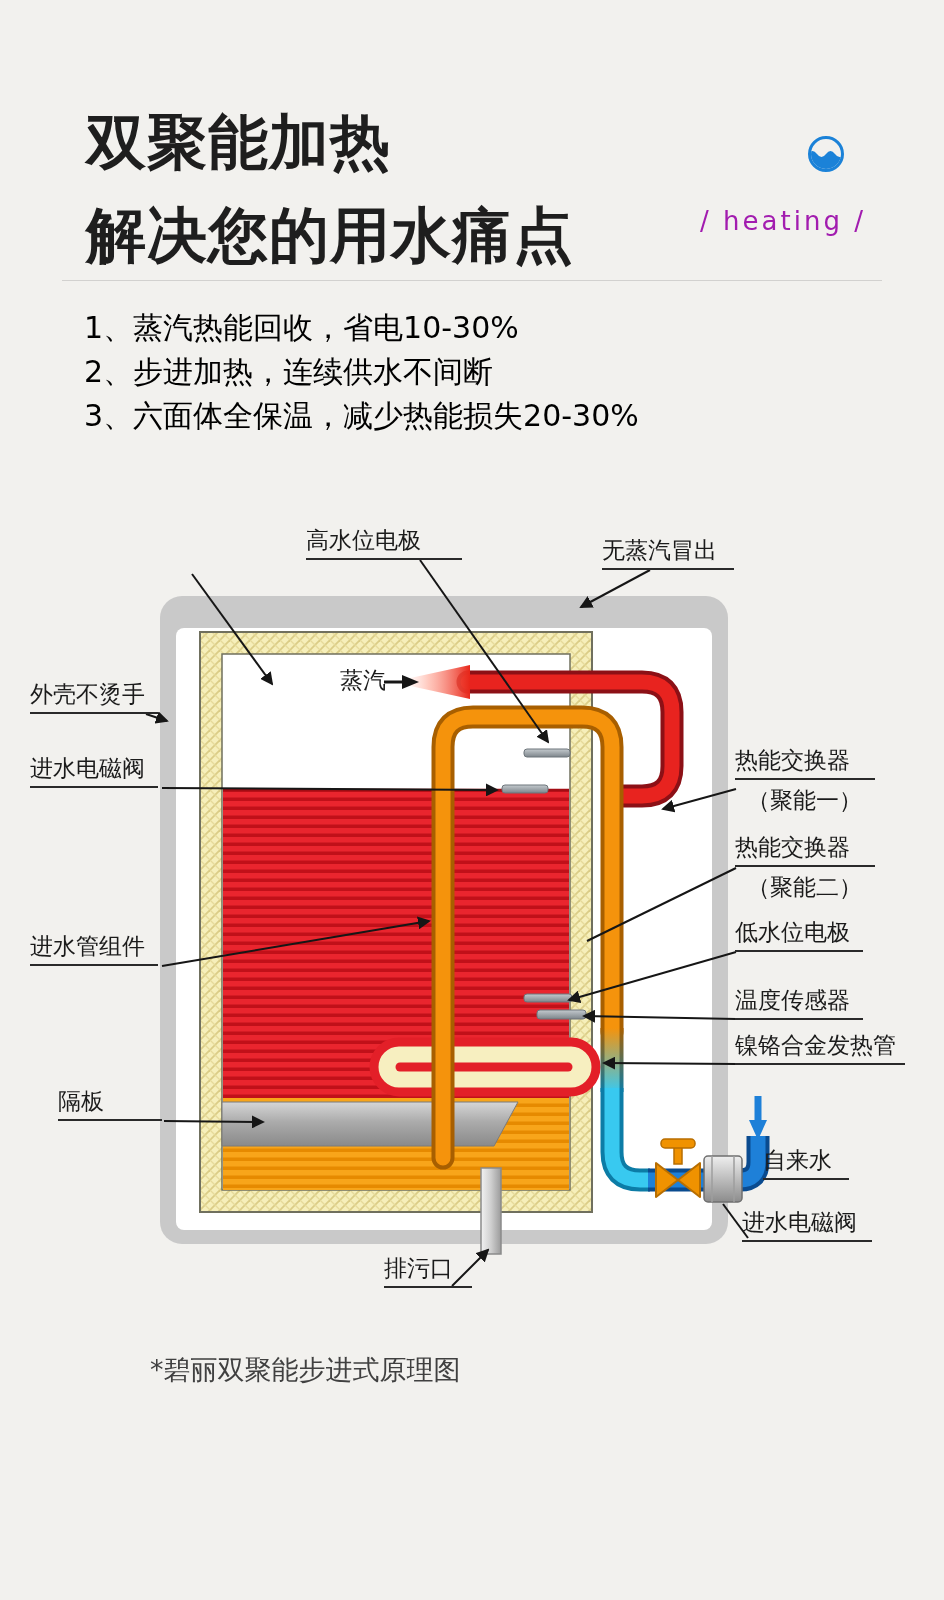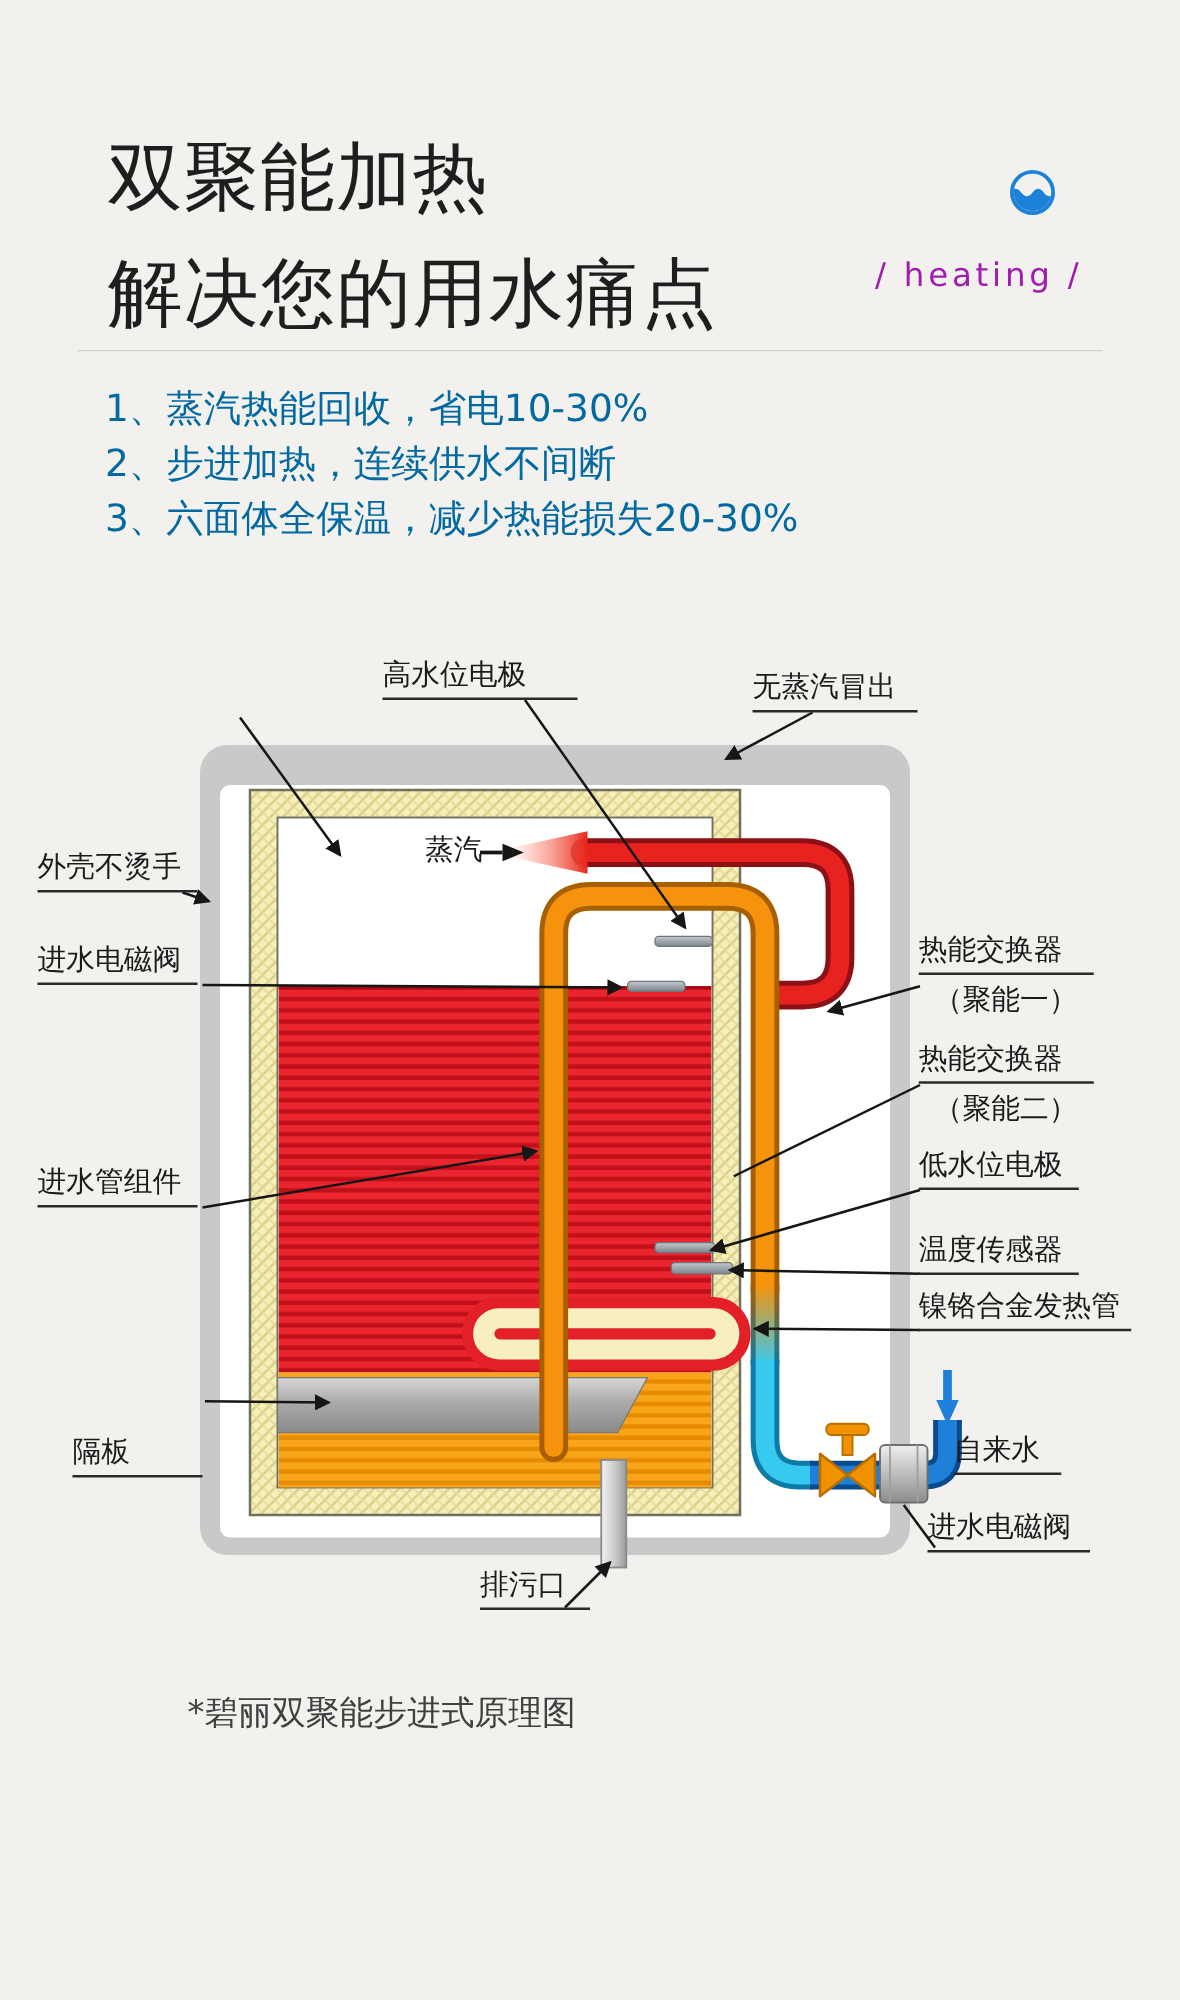--- a/index.html
+++ b/index.html
@@ -2,25 +2,25 @@
 <html><head>
 <meta charset="utf-8">
 <style>
   * { margin:0; padding:0; box-sizing:border-box; }
   html,body { background:#f2f1ee; }
   body { font-family:"DejaVu Sans","Liberation Sans",sans-serif; }
   .page { position:relative; width:944px; height:1600px; background:#f2f1ee; overflow:hidden; margin:0 auto; }
   .abs { position:absolute; }
   svg.diagram { position:absolute; left:0; top:0; }
 
-  .title { left:86px; top:96px; font-size:60px; line-height:93px; font-weight:400; color:#1e1e1e; letter-spacing:1px; white-space:nowrap; }
+  .title { left:86px; top:96px; font-size:60px; line-height:93px; font-weight:700; color:#1e1e1e; letter-spacing:1px; white-space:nowrap; }
   .brand-icon { left:806px; top:134px; width:40px; height:40px; }
   .tagline { left:700px; top:206px; width:166px; font-size:26px; color:#a21caf; letter-spacing:3px; text-align:center; white-space:nowrap; }
   .divider { left:62px; top:280px; width:820px; height:1px; background:#d2d1cf; }
-  .features { left:84px; top:306px; list-style:none; font-size:30px; line-height:44px; color:#0369a1; }
+  .features { left:84px; top:306px; list-style:none; font-size:30px; line-height:44px; color:#000000; }
 
   .label { position:absolute; font-size:23px; color:#1b1b1b; white-space:nowrap; line-height:28px; }
   .u { border-bottom:2px solid #2a2a2a; padding-bottom:4px; }
   .caption { left:150px; top:1352px; width:620px; font-size:27px; color:#404040; }
 </style>
 </head>
 <body>
 
 <div class="page">
 
@@ -196,20 +196,20 @@
   <div class="label u" style="left:30px;top:754px;width:128px">进水电磁阀</div>
   <div class="label" style="left:340px;top:666px">蒸汽</div>
   <div class="label u" style="left:735px;top:746px;width:140px">热能交换器</div>
   <div class="label" style="left:747px;top:786px">（聚能一）</div>
   <div class="label u" style="left:735px;top:833px;width:140px">热能交换器</div>
   <div class="label" style="left:747px;top:873px">（聚能二）</div>
   <div class="label u" style="left:735px;top:918px;width:128px">低水位电极</div>
   <div class="label u" style="left:735px;top:986px;width:128px">温度传感器</div>
   <div class="label u" style="left:735px;top:1031px;width:170px">镍铬合金发热管</div>
   <div class="label u" style="left:30px;top:932px;width:128px">进水管组件</div>
-  <div class="label u" style="left:58px;top:1148px;width:104px">隔板</div>
+  <div class="label u" style="left:58px;top:1087px;width:104px">隔板</div>
   <div class="label u" style="left:763px;top:1146px;width:86px">自来水</div>
   <div class="label u" style="left:742px;top:1208px;width:130px">进水电磁阀</div>
   <div class="label u" style="left:384px;top:1254px;width:88px">排污口</div>
 
   <div class="abs caption">*碧丽双聚能步进式原理图</div>
 
 </div>
 
 </body></html>

